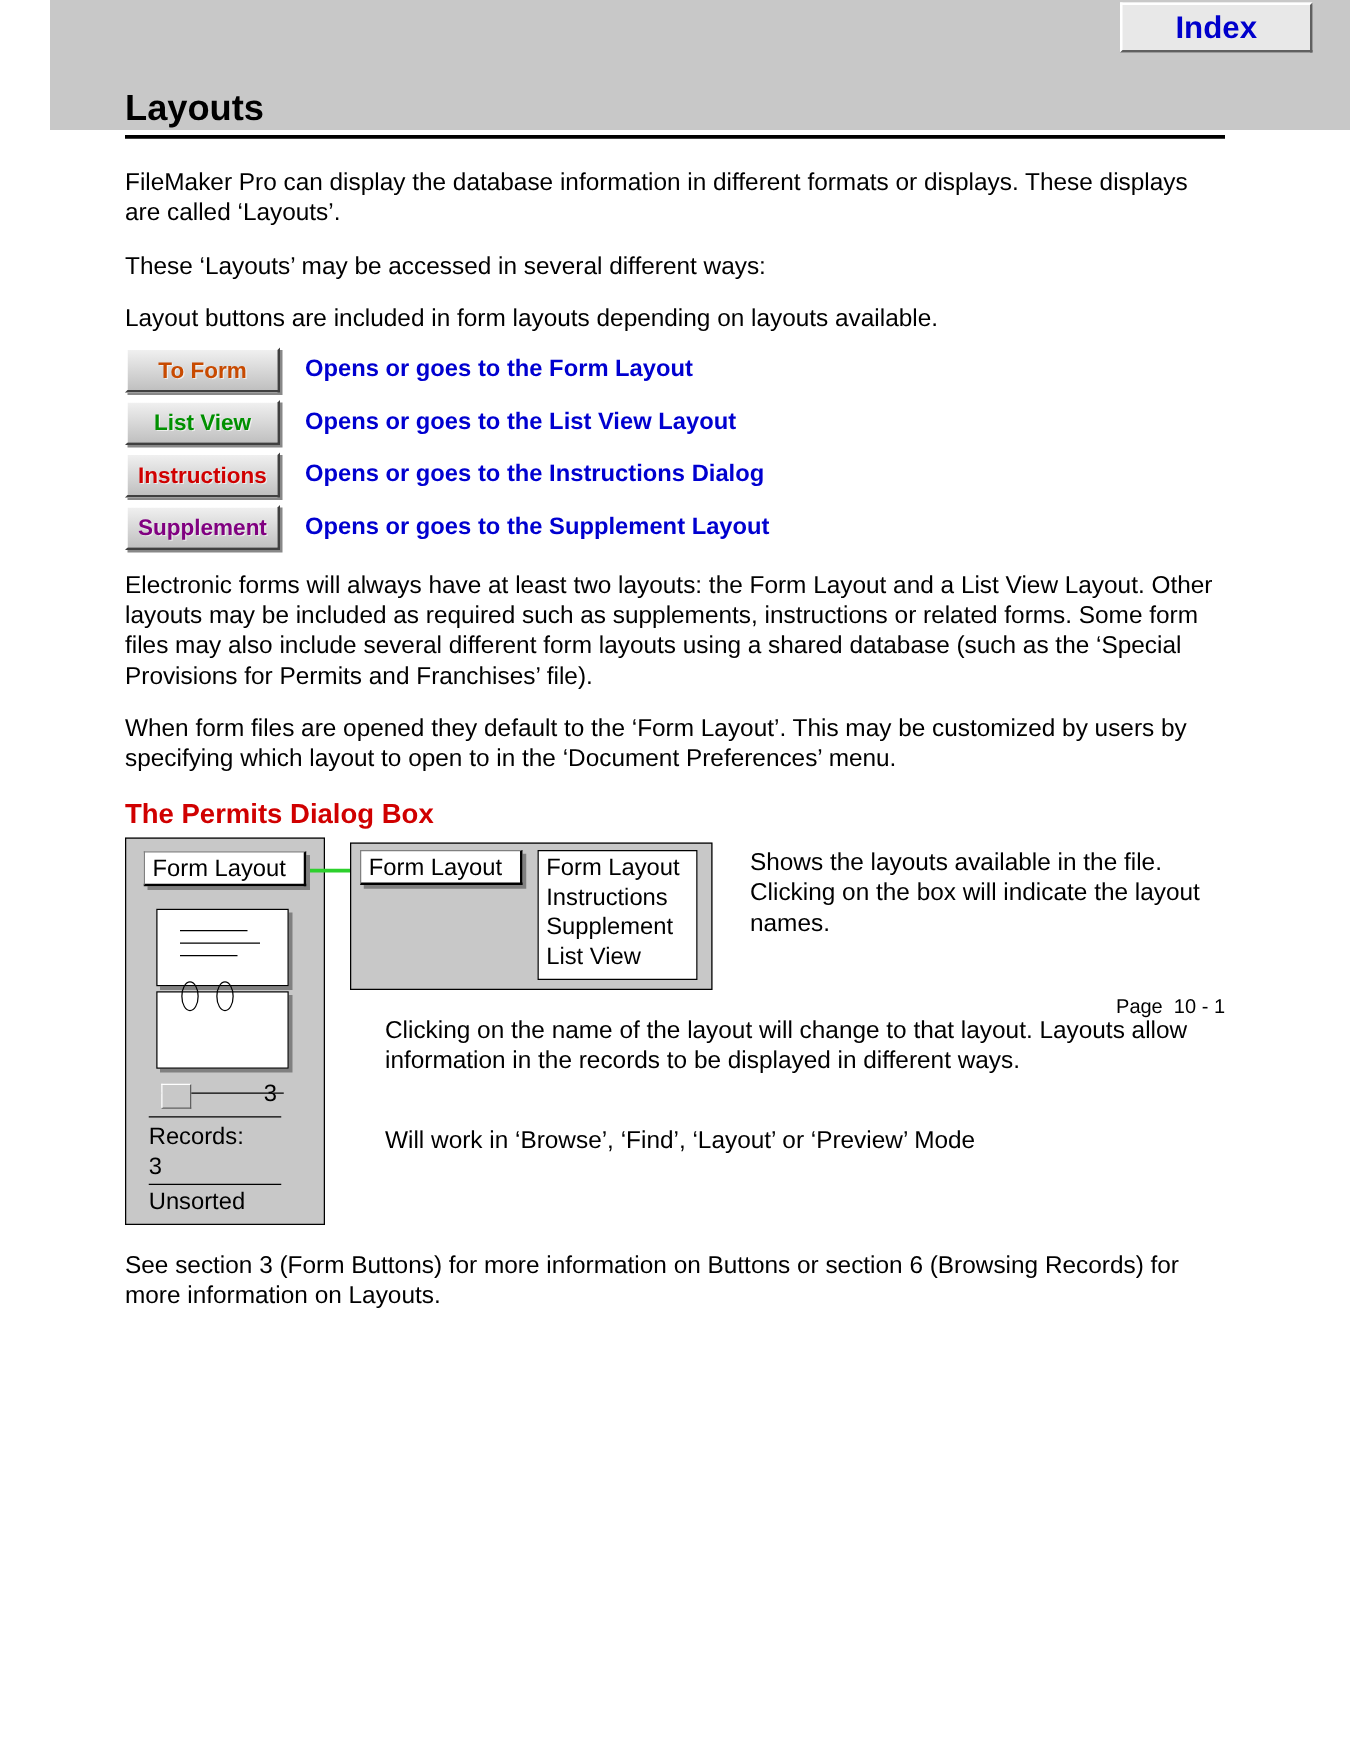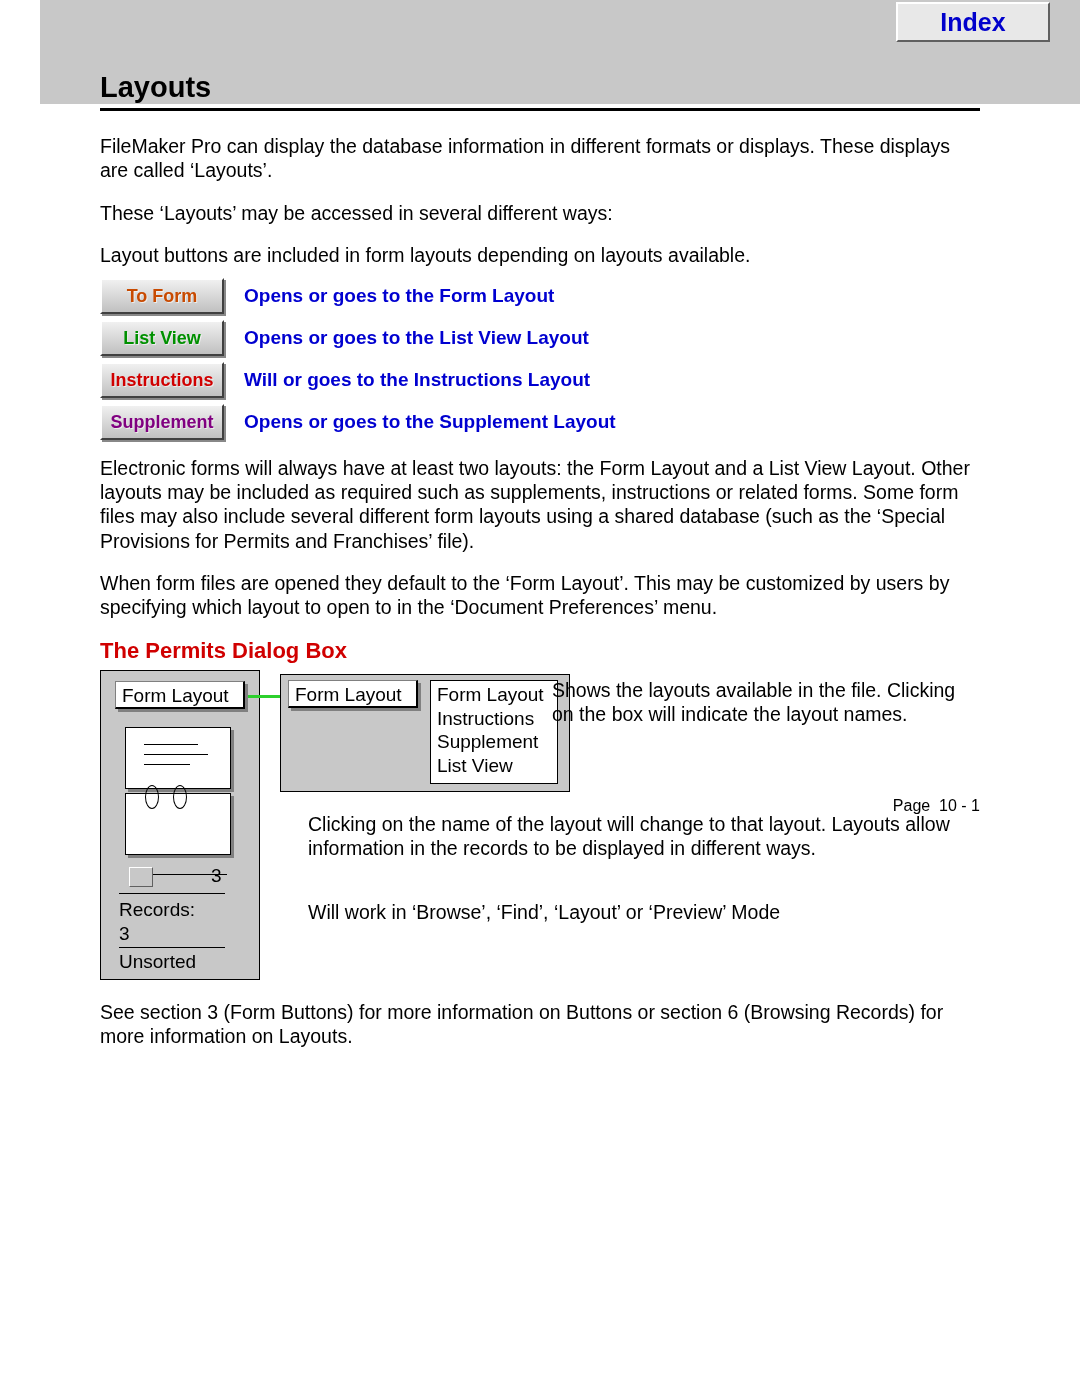--- a/index.html
+++ b/index.html
@@ -254,21 +254,21 @@
     height: 104px;
     background: #fff;
     border: 1px solid #000;
     padding: 2px 6px;
     font-size: 19px;
     line-height: 1.25;
     box-sizing: border-box;
   }
   .side-para1 {
     position: absolute;
-    left: 452px;
+    left: 500px;
     top: 8px;
     right: 0;
     font-size: 19.5px;
     line-height: 1.25;
   }
   .side-para2 {
     position: absolute;
     left: 208px;
     top: 142px;
     right: 0;
@@ -311,21 +311,21 @@
     <div class="btn-row">
       <span class="ui-btn btn-orange">To Form</span>
       <span class="btn-desc">Opens or goes to the Form Layout</span>
     </div>
     <div class="btn-row">
       <span class="ui-btn btn-green">List View</span>
       <span class="btn-desc">Opens or goes to the List View Layout</span>
     </div>
     <div class="btn-row">
       <span class="ui-btn btn-red">Instructions</span>
-      <span class="btn-desc">Will or goes to the Instructions Layout</span>
+      <span class="btn-desc">Opens or goes to the Instructions Dialog</span>
     </div>
     <div class="btn-row">
       <span class="ui-btn btn-purple">Supplement</span>
       <span class="btn-desc">Opens or goes to the Supplement Layout</span>
     </div>
 
     <p class="para" style="margin-top:16px">Electronic forms will always have at least two layouts: the Form Layout and a List View Layout. Other layouts may be included as required such as supplements, instructions or related forms. Some form files may also include several different form layouts using a shared database (such as the ‘Special Provisions for Permits and Franchises’ file).</p>
     <p class="para">When form files are opened they default to the ‘Form Layout’. This may be customized by users by specifying which layout to open to in the ‘Document Preferences’ menu.</p>
 
     <div class="subhead">The Permits Dialog Box</div>

